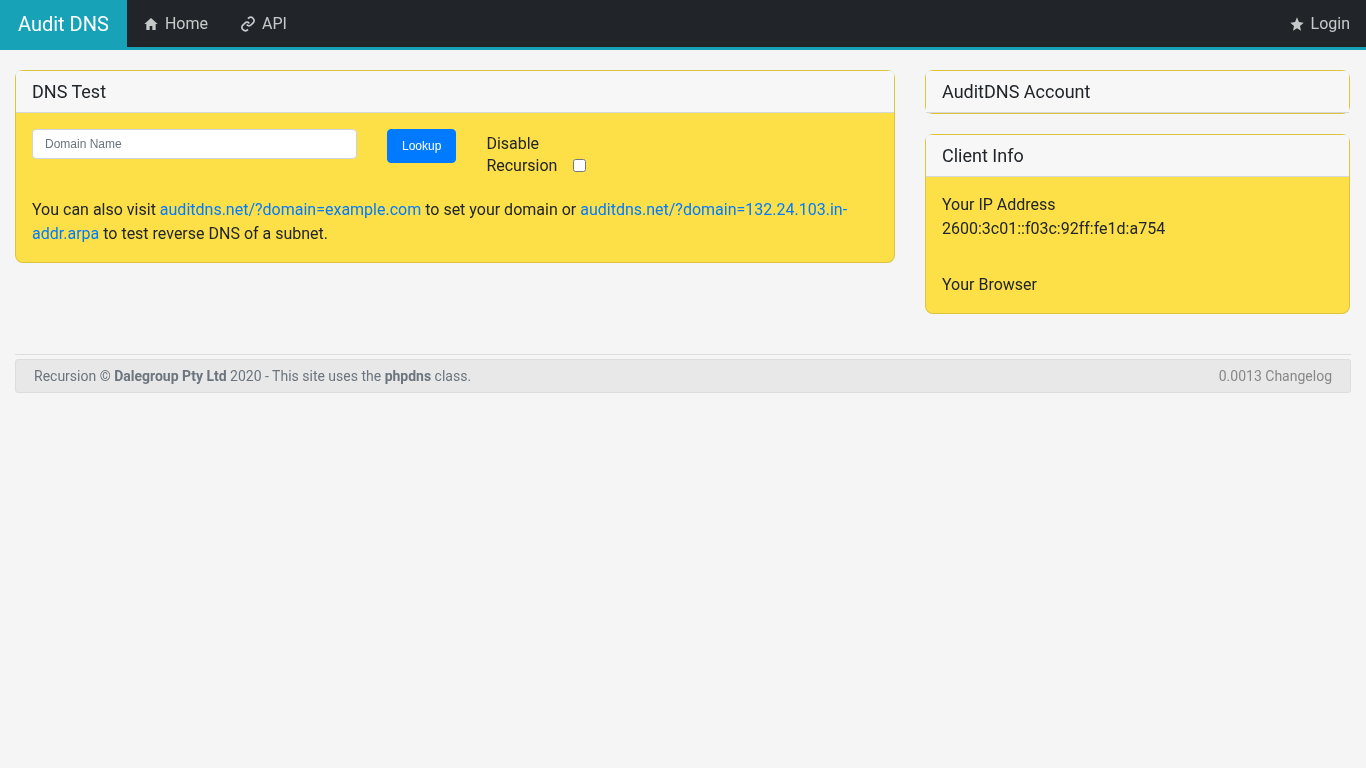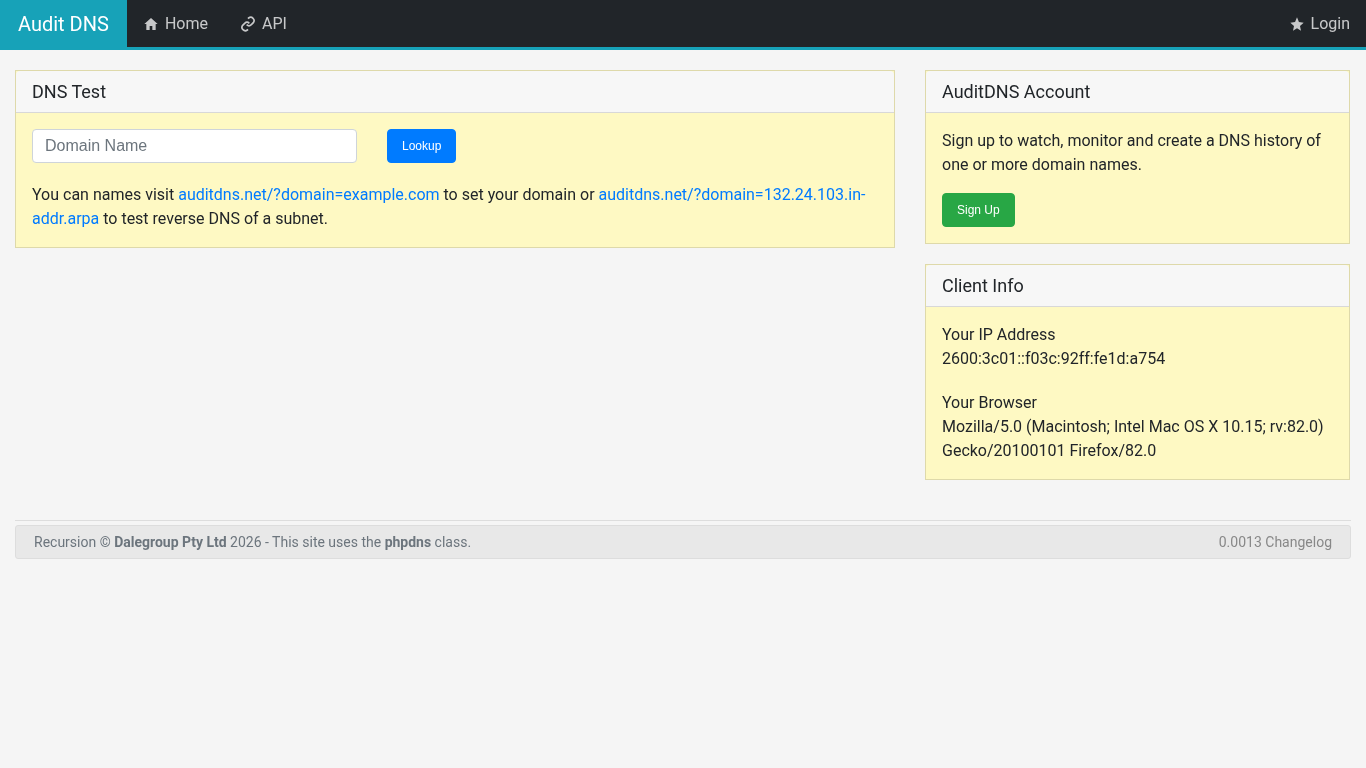--- a/index.html
+++ b/index.html
@@ -62,23 +62,23 @@
       display: flex;
       gap: 30px;
     }
     .main-col {
       flex: 0 0 880px;
     }
     .side-col {
       flex: 0 0 425px;
     }
     .card {
-      background: #fef9c3;
+      background: #fde047;
       border: 1px solid rgba(0,0,0,0.125);
-      border-radius: 0;
+      border-radius: 8px;
       margin-bottom: 20px;
     }
     .card-header {
       padding: 10px 16px;
       background: #f7f7f7;
       border-bottom: 1px solid rgba(0,0,0,0.125);
       border-radius: 4px 4px 0 0;
       font-size: 18px;
     }
     .card-body {
@@ -87,21 +87,21 @@
     .form-row {
       display: flex;
       align-items: flex-start;
       gap: 30px;
       margin-bottom: 20px;
     }
     .form-control {
       padding: 7px 12px;
       border: 1px solid #ced4da;
       border-radius: 4px;
-      font-size: 16px;
+      font-size: 12px;
       width: 100%;
       background: #fff;
       color: #495057;
     }
     .form-control::placeholder {
       color: #6c757d;
     }
     .btn {
       padding: 7px 14px;
       border-radius: 4px;
@@ -134,21 +134,21 @@
     }
     .help-text {
       line-height: 1.5;
     }
     .help-text a {
       color: #007bff;
       text-decoration: none;
       margin-top: 20px;
     }
     .info-block {
-      margin-bottom: 20px;
+      margin-bottom: 32px;
       line-height: 1.5;
     }
     .info-block:last-child {
       margin-bottom: 0;
     }
     .footer-wrap {
       border-top: 1px solid #ddd;
       padding-top: 4px;
       margin: 0 15px;
     }
@@ -220,57 +220,56 @@
     <div class="card">
       <div class="card-header">DNS Test</div>
       <div class="card-body">
         <div class="form-row">
           <div class="domain-col">
             <input type="text" class="form-control" placeholder="Domain Name" style="">
           </div>
           <div class="lookup-col">
             <button class="btn btn-primary">Lookup</button>
           </div>
+          <div class="recursion-col checkbox-wrap">
+            <label>Disable Recursion</label>
+            <input type="checkbox" style="">
+          </div>
         </div>
         <p class="help-text">
-          <span>You can names visit </span><a>auditdns.net/?domain=example.com</a><span> to set your domain or </span><a>auditdns.net/?domain=132.24.103.in-addr.arpa</a><span> to test reverse DNS of a subnet.</span>
+          <span>You can also visit </span><a>auditdns.net/?domain=example.com</a><span> to set your domain or </span><a>auditdns.net/?domain=132.24.103.in-addr.arpa</a><span> to test reverse DNS of a subnet.</span>
         </p>
       </div>
     </div>
   </div>
 
   <div class="side-col">
     <div class="card">
       <div class="card-header">AuditDNS Account</div>
-      <div class="card-body">
-        <p class="signup-desc">Sign up to watch, monitor and create a DNS history of one or more domain names.</p>
-        <button class="btn btn-success">Sign Up</button>
-      </div>
     </div>
 
     <div class="card">
       <div class="card-header">Client Info</div>
       <div class="card-body">
         <div class="info-block">
           <div>Your IP Address</div>
           <div>2600:3c01::f03c:92ff:fe1d:a754</div>
         </div>
         <div class="info-block">
           <div>Your Browser</div>
-          <div>Mozilla/5.0 (Macintosh; Intel Mac OS X 10.15; rv:82.0) Gecko/20100101 Firefox/82.0</div>
         </div>
       </div>
     </div>
   </div>
 </div>
 
 <div class="footer-wrap">
   <div class="footer">
     <div>
       <span>Recursion </span><span>©</span>
-      <strong>Dalegroup Pty Ltd</strong><span> 2026 - This site uses the </span><strong>phpdns</strong><span> class.</span>
+      <strong>Dalegroup Pty Ltd</strong><span> 2020 - This site uses the </span><strong>phpdns</strong><span> class.</span>
     </div>
     <div class="footer-right">
       <span>0.0013</span>
       <a>Changelog</a>
     </div>
   </div>
 </div>
 
 </body></html>

